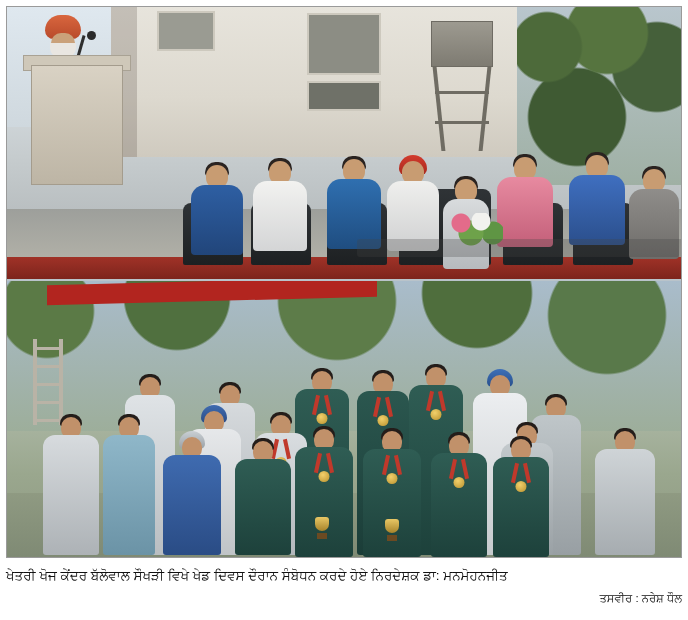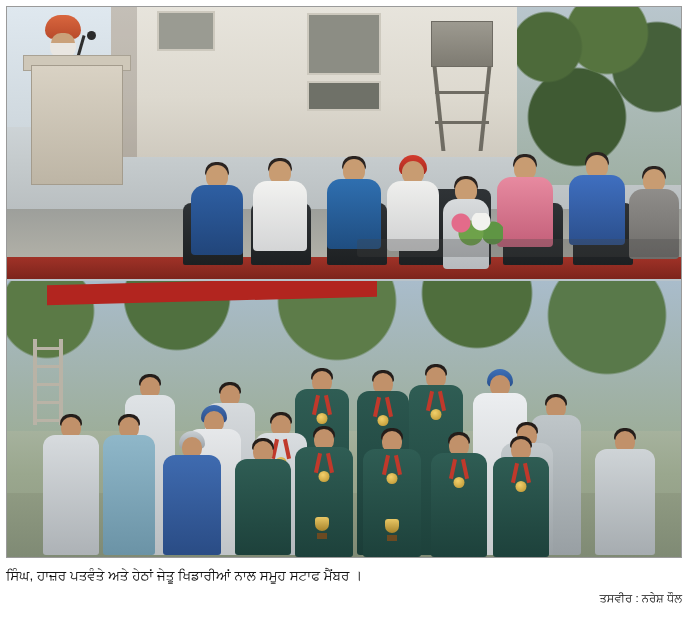--- a/index.html
+++ b/index.html
@@ -551,19 +551,19 @@
       </div>
       <div class="gp" style="left:588px; width:60px; height:126px;">
         <div class="hair"></div>
         <div class="h"></div>
         <div class="b" style="background:linear-gradient(to bottom,#cfd4d7,#a6acb0);height:106px;"></div>
       </div>
     </div>
   </div>
 
   <div class="caption">
-    <span class="caption-line">ਸਿੰਘ, ਹਾਜ਼ਰ ਪਤਵੰਤੇ ਅਤੇ ਹੇਠਾਂ ਜੇਤੂ ਖਿਡਾਰੀਆਂ ਨਾਲ ਸਮੂਹ ਸਟਾਫ ਮੈਂਬਰ ।</span>
+    <span class="caption-line">ਖੇਤਰੀ ਖੋਜ ਕੇਂਦਰ ਬੱਲੋਵਾਲ ਸੌਖੜੀ ਵਿਖੇ ਖੇਡ ਦਿਵਸ ਦੌਰਾਨ ਸੰਬੋਧਨ ਕਰਦੇ ਹੋਏ ਨਿਰਦੇਸ਼ਕ ਡਾ: ਮਨਮੋਹਨਜੀਤ</span>
     <div class="credit-row">
       <span class="credit">ਤਸਵੀਰ : ਨਰੇਸ਼ ਧੌਲ</span>
     </div>
   </div>
 
 </div>
 
 </body></html>

